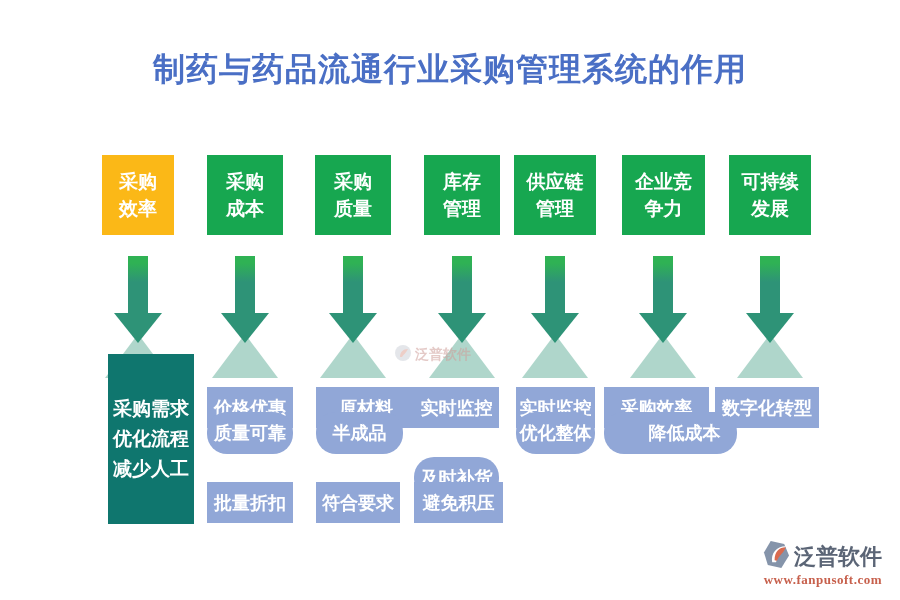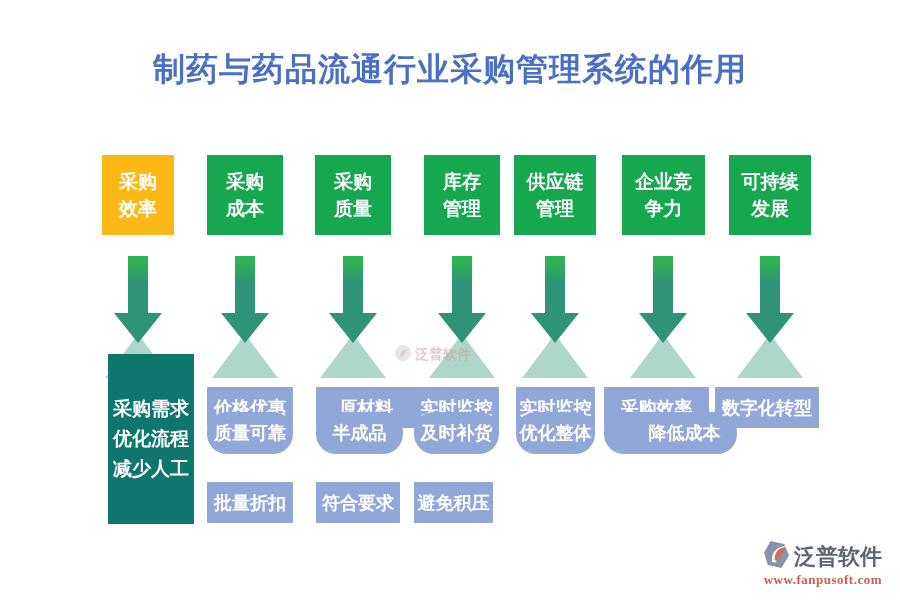--- a/index.html
+++ b/index.html
@@ -104,22 +104,22 @@
 
   <div class="bb r1" style="left:207px;width:86px;">价格优惠</div>
   <div class="bb r2" style="left:207px;width:86px;">质量可靠</div>
   <div class="bb r3" style="left:207px;width:86px;">批量折扣</div>
 
   <div class="bb r1" style="left:316px;width:100px;">原材料</div>
   <div class="bb r2" style="left:316px;width:87px;">半成品</div>
   <div class="bb r3" style="left:316px;width:84px;">符合要求</div>
 
   <div class="bb r1" style="left:414px;width:85px;">实时监控</div>
-  <div class="bb r2" style="left:414px;width:85px;">及时补货</div>
-  <div class="bb r3" style="left:414px;width:79px;">避免积压</div>
+  <div class="bb r2" style="left:414px;width:85px;margin-top:45px;">及时补货</div>
+  <div class="bb r3" style="left:414px;width:89px;">避免积压</div>
 
   <div class="bb r1" style="left:516px;width:79px;">实时监控</div>
   <div class="bb r2" style="left:516px;width:79px;">优化整体</div>
 
   <div class="bb r1" style="left:604px;width:105px;">采购效率</div>
   <div class="bb r2" style="left:604px;width:105px;padding-left:28px;">降低成本</div>
 
   <div class="bb r1" style="left:715px;width:104px;">数字化转型</div>
 
   <div class="wm">

